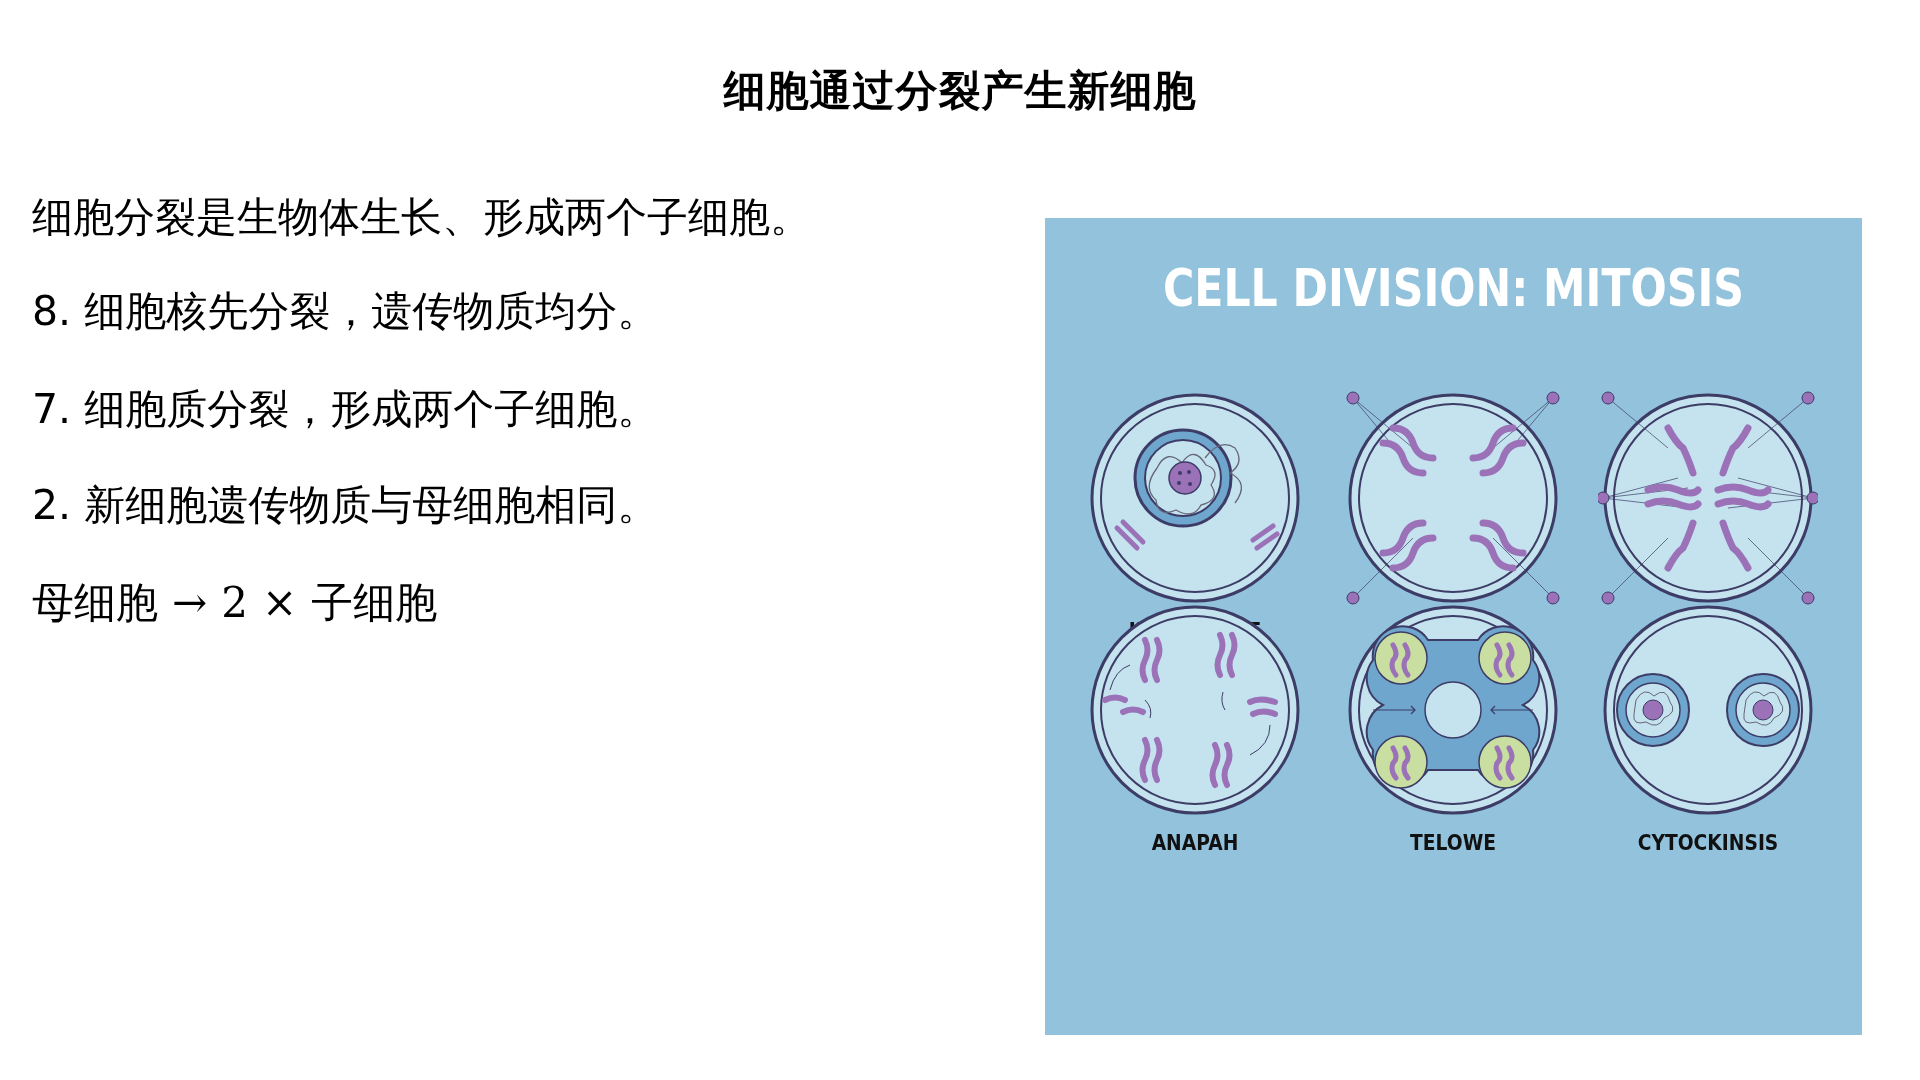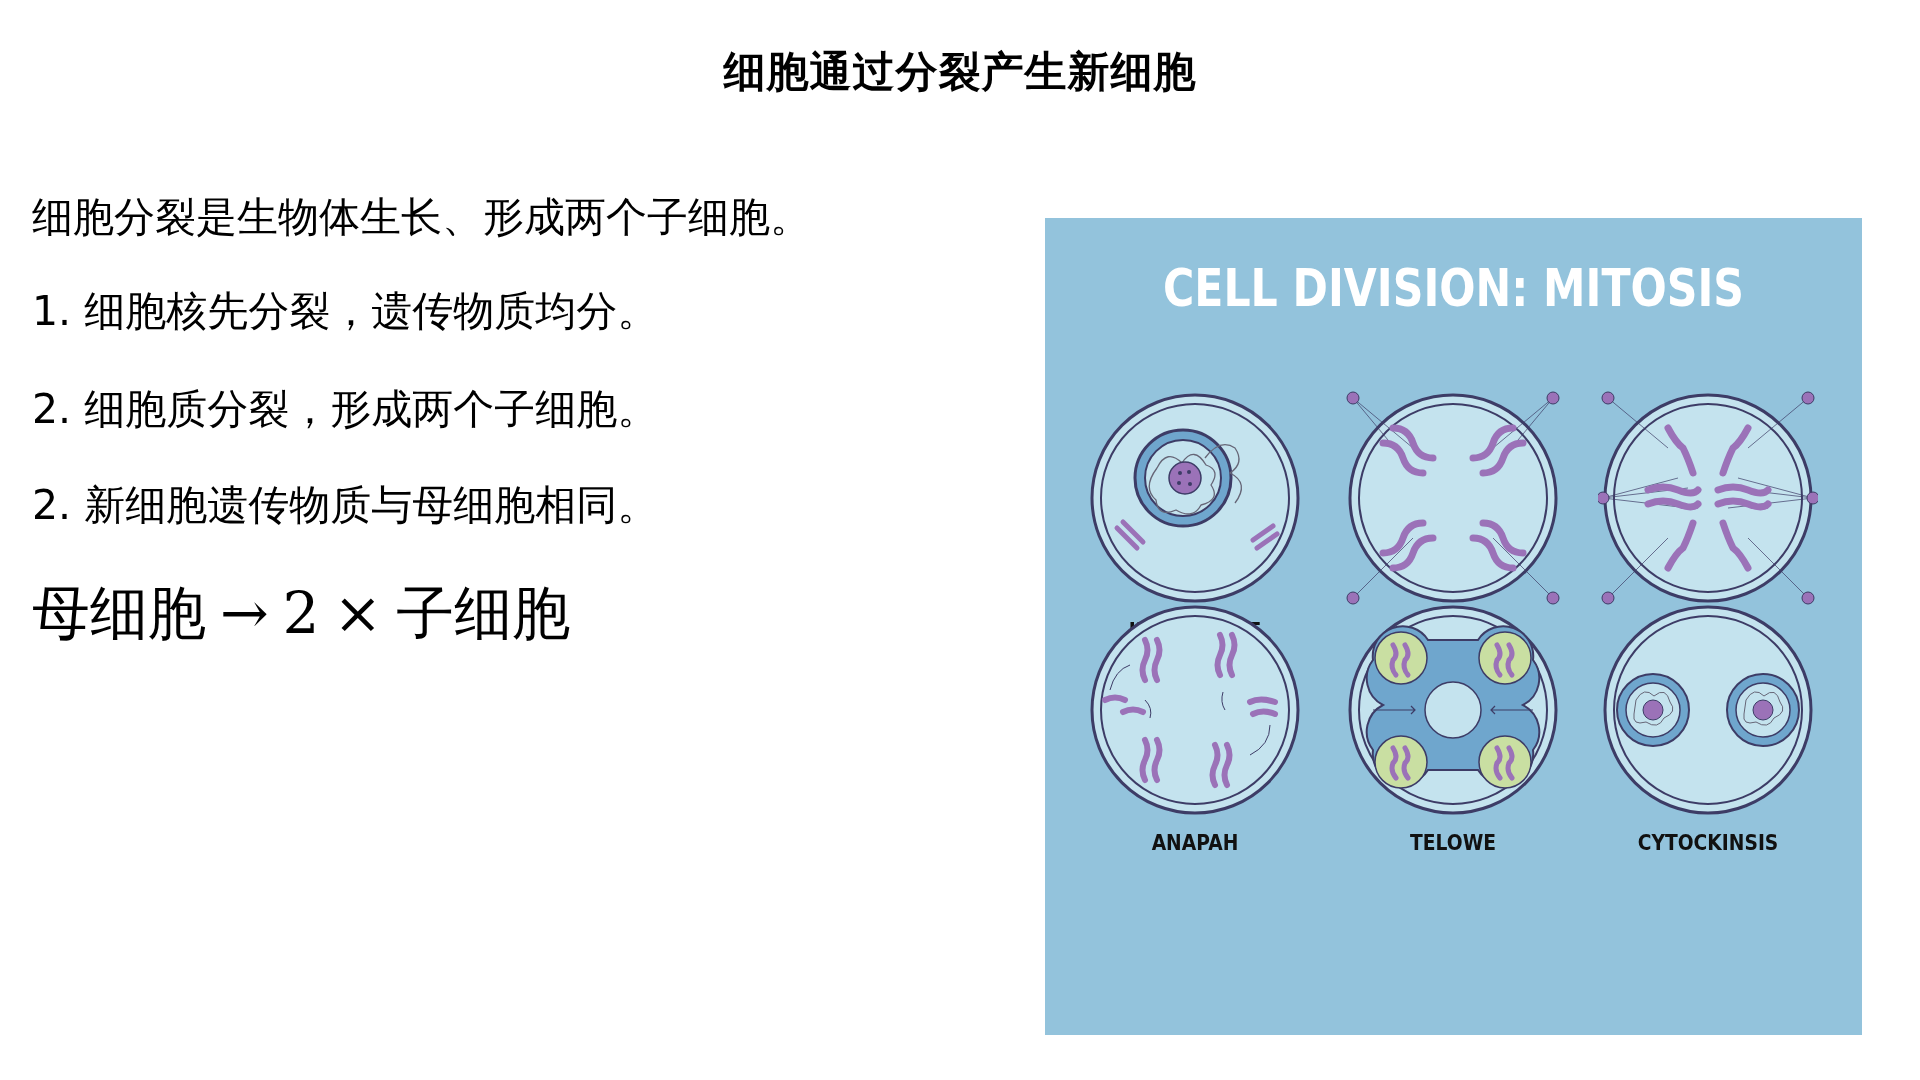--- a/index.html
+++ b/index.html
@@ -1,28 +1,28 @@
 <!DOCTYPE html>
 <html><head>
 <meta charset="utf-8">
 <style>
   html, body { margin: 0; padding: 0; }
   body {
     width: 1920px; height: 1080px; background: #ffffff; position: relative; overflow: hidden;
     font-family: "DejaVu Sans", "Liberation Sans", sans-serif; color: #000;
   }
   .title {
-    position: absolute; top: 44px; left: 0; width: 1920px; text-align: center;
+    position: absolute; top: 63px; left: 0; width: 1920px; text-align: center;
     font-size: 42px; font-weight: bold; letter-spacing: 1px;
   }
   .lines { position: absolute; left: 32px; top: 190px; }
   .line { position: absolute; left: 0; white-space: nowrap; font-size: 41px; }
   .formula {
     position: absolute; left: 32px; top: 575px; white-space: nowrap;
-    font-family: "DejaVu Serif", "Liberation Serif", serif; font-size: 58px;
+    font-family: "DejaVu Serif", "Liberation Serif", serif; font-size: 42px;
   }
   .formula .sym { margin: 0 14px; }
   .panel {
     position: absolute; left: 1045px; top: 218px; width: 817px; height: 817px;
     background: #93c3dc;
   }
   .panel-title {
     position: absolute; top: 40px; left: 0; width: 100%; text-align: center;
     color: #ffffff; font-size: 52px; font-weight: bold; letter-spacing: 0px;
     font-family: "DejaVu Sans", sans-serif; transform: scaleX(0.82);
@@ -34,22 +34,22 @@
     font-size: 22px; color: #111; transform: scaleX(0.85);
   }
 </style>
 </head>
 <body>
 
 <div class="title">细胞通过分裂产生新细胞</div>
 
 <div class="lines">
   <div class="line" style="top:0px">细胞分裂是生物体生长、形成两个子细胞。</div>
-  <div class="line" style="top:94px">1. 细胞核先分裂，遗传物质均分。</div>
-  <div class="line" style="top:192px">2. 细胞质分裂，形成两个子细胞。</div>
+  <div class="line" style="top:94px">8. 细胞核先分裂，遗传物质均分。</div>
+  <div class="line" style="top:192px">7. 细胞质分裂，形成两个子细胞。</div>
   <div class="line" style="top:288px">2. 新细胞遗传物质与母细胞相同。</div>
 </div>
 
 <div class="formula">
   <span>母细胞</span><span class="sym">→</span><span>2</span><span class="sym">×</span><span>子细胞</span>
 </div>
 
 <div class="panel">
   <div class="panel-title">CELL DIVISION: MITOSIS</div>
 

